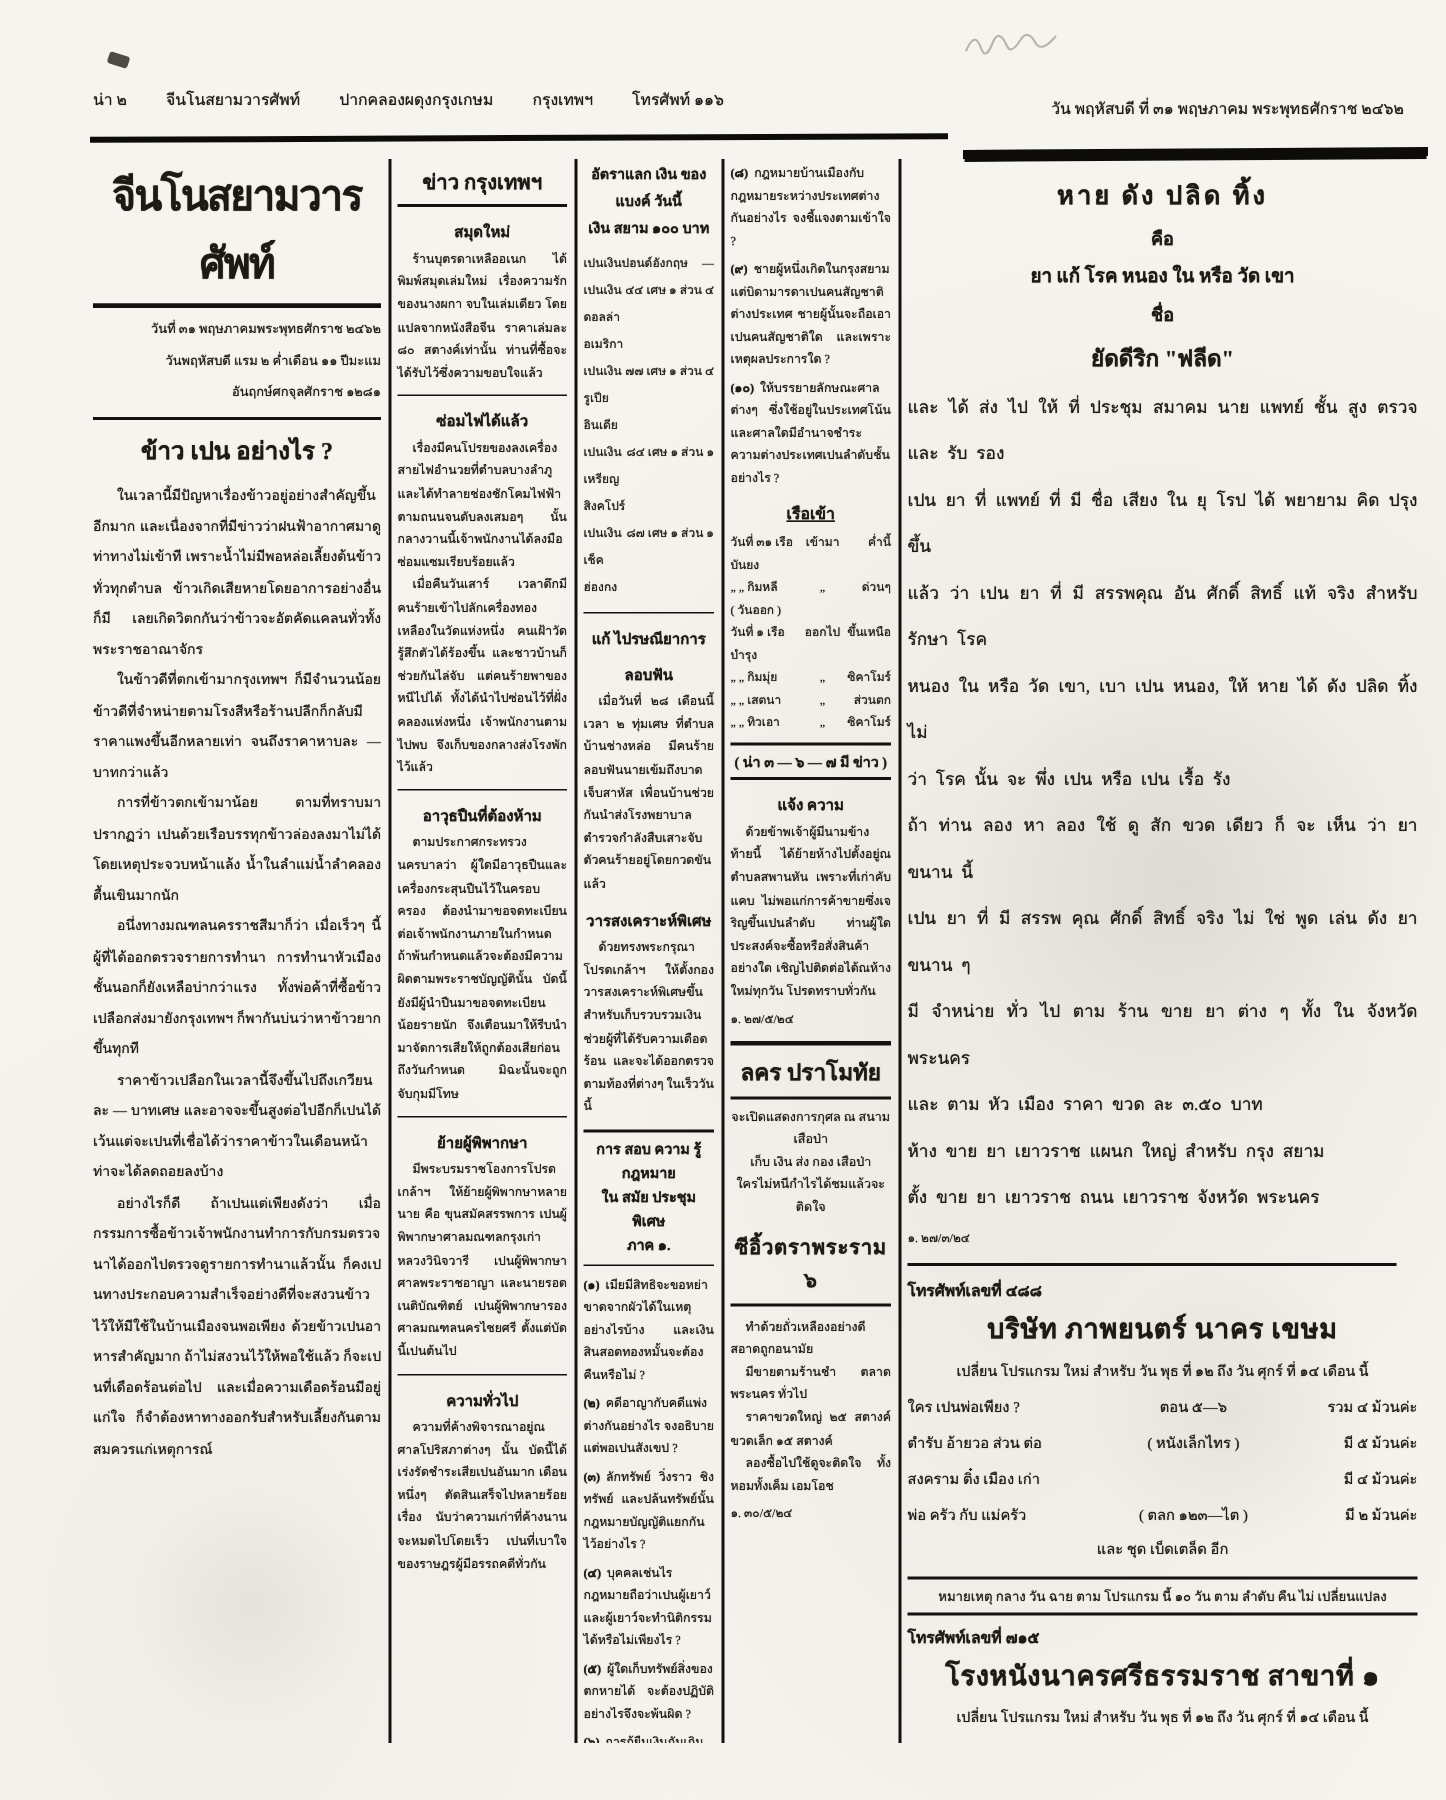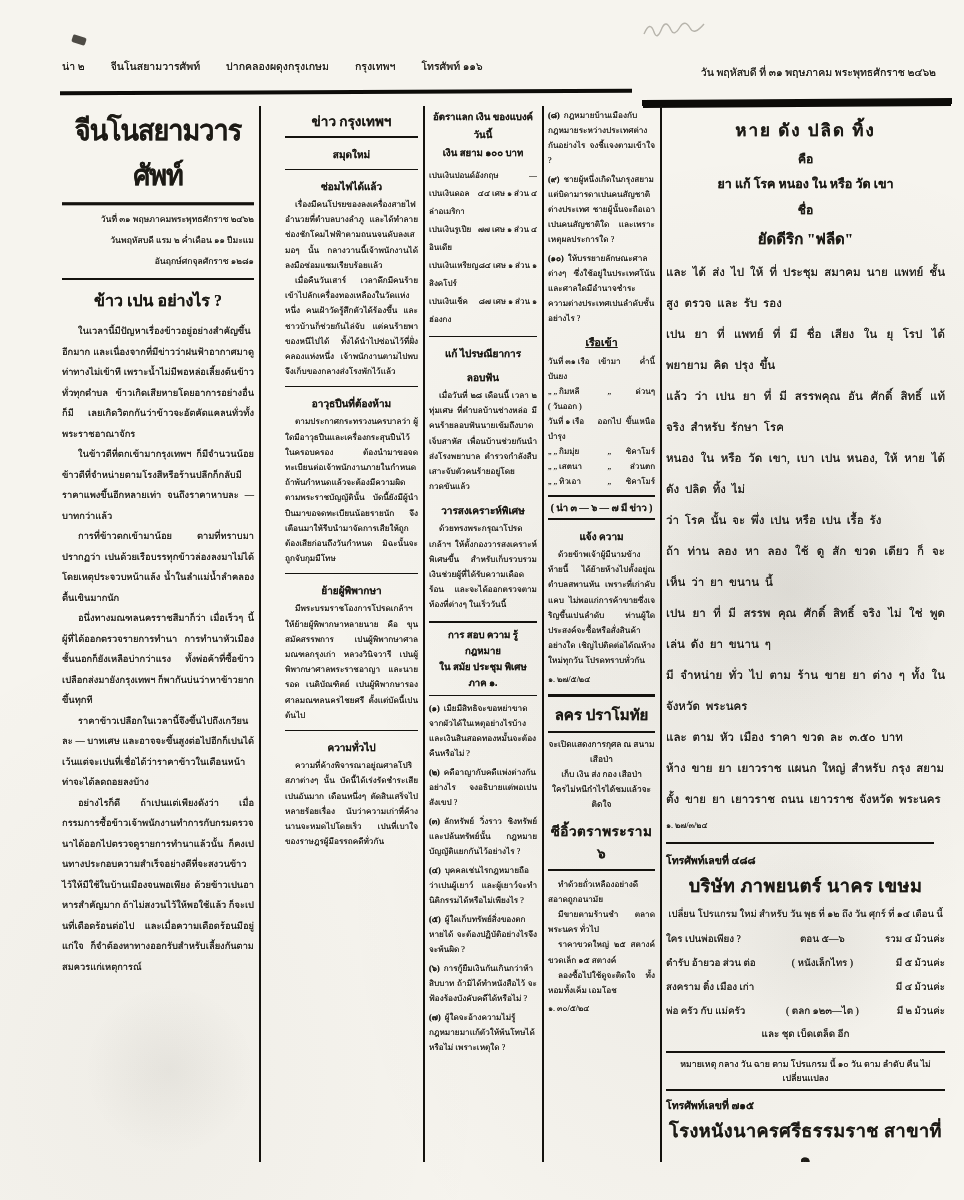--- a/index.html
+++ b/index.html
@@ -23,22 +23,22 @@
   .topline .grp{display:inline-flex;gap:26px;}
   .topline .date{position:absolute;right:12px;top:6px;}
   .rule{position:absolute;background:#0d0c09;}
   .rule-l{left:60px;top:90px;width:572px;height:4px;transform:rotate(-.25deg);}
   .rule-r{left:642px;top:99px;width:310px;height:6px;transform:rotate(-.35deg);
           box-shadow:0 3px 0 -1px #0d0c09;}
   
   .cols{position:absolute;left:58px;top:106px;right:14px;height:1056px;display:flex;}
   .col{overflow:hidden;box-sizing:border-box;padding:2px 5px 0 4px;}
   .c1{width:203px;border-right:2px solid #14120e;}
-  .c2{width:144px;border-right:2px solid #14120e;margin-left:20px;}
-  .c3{width:119px;border-right:2px solid #14120e;}
+  .c2{width:124px;border-right:2px solid #14120e;}
+  .c3{width:98px;border-right:2px solid #14120e;}
   .c4{width:118px;border-right:2px solid #14120e;}
   .c5{flex:1;}
   
   .masthead{font-size:27px;font-weight:900;text-align:center;letter-spacing:-1px;
             border-bottom:3px solid #14120e;padding-bottom:4px;margin:2px 0 6px;
             transform:scaleY(1.05);}
   .mast-lines{font-size:8.6px;text-align:right;line-height:21px;border-bottom:2px solid #14120e;padding-bottom:6px;margin-bottom:8px;}
   .art-title{font-size:16px;font-weight:bold;text-align:center;margin:6px 0 8px;}
   .c1 .para{font-size:9.3px;line-height:20.5px;text-align:justify;text-indent:16px;margin:0;}
   
@@ -140,20 +140,21 @@
           <p class="para">อนึ่งทางมณฑลนครราชสีมาก็ว่า เมื่อเร็วๆ นี้ผู้ที่ได้ออกตรวจรายการทำนา การทำนาหัวเมืองชั้นนอกก็ยังเหลือบ่ากว่าแรง ทั้งพ่อค้าที่ซื้อข้าวเปลือกส่งมายังกรุงเทพฯ ก็พากันบ่นว่าหาข้าวยากขึ้นทุกที</p>
           <p class="para">ราคาข้าวเปลือกในเวลานี้จึงขึ้นไปถึงเกวียนละ — บาทเศษ และอาจจะขึ้นสูงต่อไปอีกก็เปนได้ เว้นแต่จะเปนที่เชื่อได้ว่าราคาข้าวในเดือนหน้าท่าจะได้ลดถอยลงบ้าง</p>
           <p class="para">อย่างไรก็ดี ถ้าเปนแต่เพียงดังว่า เมื่อกรรมการซื้อข้าวเจ้าพนักงานทำการกับกรมตรวจนาได้ออกไปตรวจดูรายการทำนาแล้วนั้น ก็คงเปนทางประกอบความสำเร็จอย่างดีที่จะสงวนข้าวไว้ให้มีใช้ในบ้านเมืองจนพอเพียง ด้วยข้าวเปนอาหารสำคัญมาก ถ้าไม่สงวนไว้ให้พอใช้แล้ว ก็จะเปนที่เดือดร้อนต่อไป และเมื่อความเดือดร้อนมีอยู่แก่ใจ ก็จำต้องหาทางออกรับสำหรับเลี้ยงกันตามสมควรแก่เหตุการณ์</p>
         </div>
     </section>
 
     <section class="col c2">
       <h2 class="nhead">ข่าว กรุงเทพฯ</h2>
 
       <h3 class="subhead">สมุดใหม่</h3>
+      <p class="smallpara">ร้านบุตรดาเหลืออเนก ได้พิมพ์สมุดเล่มใหม่ เรื่องความรักของนางผกา จบในเล่มเดียว โดยแปลจากหนังสือจีน ราคาเล่มละ ๘๐ สตางค์เท่านั้น ท่านที่ซื้อจะได้รับไว้ซึ่งความขอบใจแล้ว</p>
       <hr class="hr-thin">
 
       <h3 class="subhead">ซ่อมไฟได้แล้ว</h3>
       <p class="smallpara">เรื่องมีคนโปรยของลงเครื่องสายไฟอำนวยที่ตำบลบางลำภู และได้ทำลายช่องชักโคมไฟฟ้าตามถนนจนดับลงเสมอๆ นั้น กลางวานนี้เจ้าพนักงานได้ลงมือซ่อมแซมเรียบร้อยแล้ว</p>
       <p class="smallpara">เมื่อคืนวันเสาร์ เวลาดึกมีคนร้ายเข้าไปลักเครื่องทองเหลืองในวัดแห่งหนึ่ง คนเฝ้าวัดรู้สึกตัวได้ร้องขึ้น และชาวบ้านก็ช่วยกันไล่จับ แต่คนร้ายพาของหนีไปได้ ทั้งได้นำไปซ่อนไว้ที่ฝั่งคลองแห่งหนึ่ง เจ้าพนักงานตามไปพบ จึงเก็บของกลางส่งโรงพักไว้แล้ว</p>
       <hr class="hr-thin">
 
       <h3 class="subhead">อาวุธปืนที่ต้องห้าม</h3>
       <p class="smallpara">ตามประกาศกระทรวงนครบาลว่า ผู้ใดมีอาวุธปืนและเครื่องกระสุนปืนไว้ในครอบครอง ต้องนำมาขอจดทะเบียนต่อเจ้าพนักงานภายในกำหนด ถ้าพ้นกำหนดแล้วจะต้องมีความผิดตามพระราชบัญญัตินั้น บัดนี้ยังมีผู้นำปืนมาขอจดทะเบียนน้อยรายนัก จึงเตือนมาให้รีบนำมาจัดการเสียให้ถูกต้องเสียก่อนถึงวันกำหนด มิฉะนั้นจะถูกจับกุมมีโทษ</p>
       <hr class="hr-thin">

